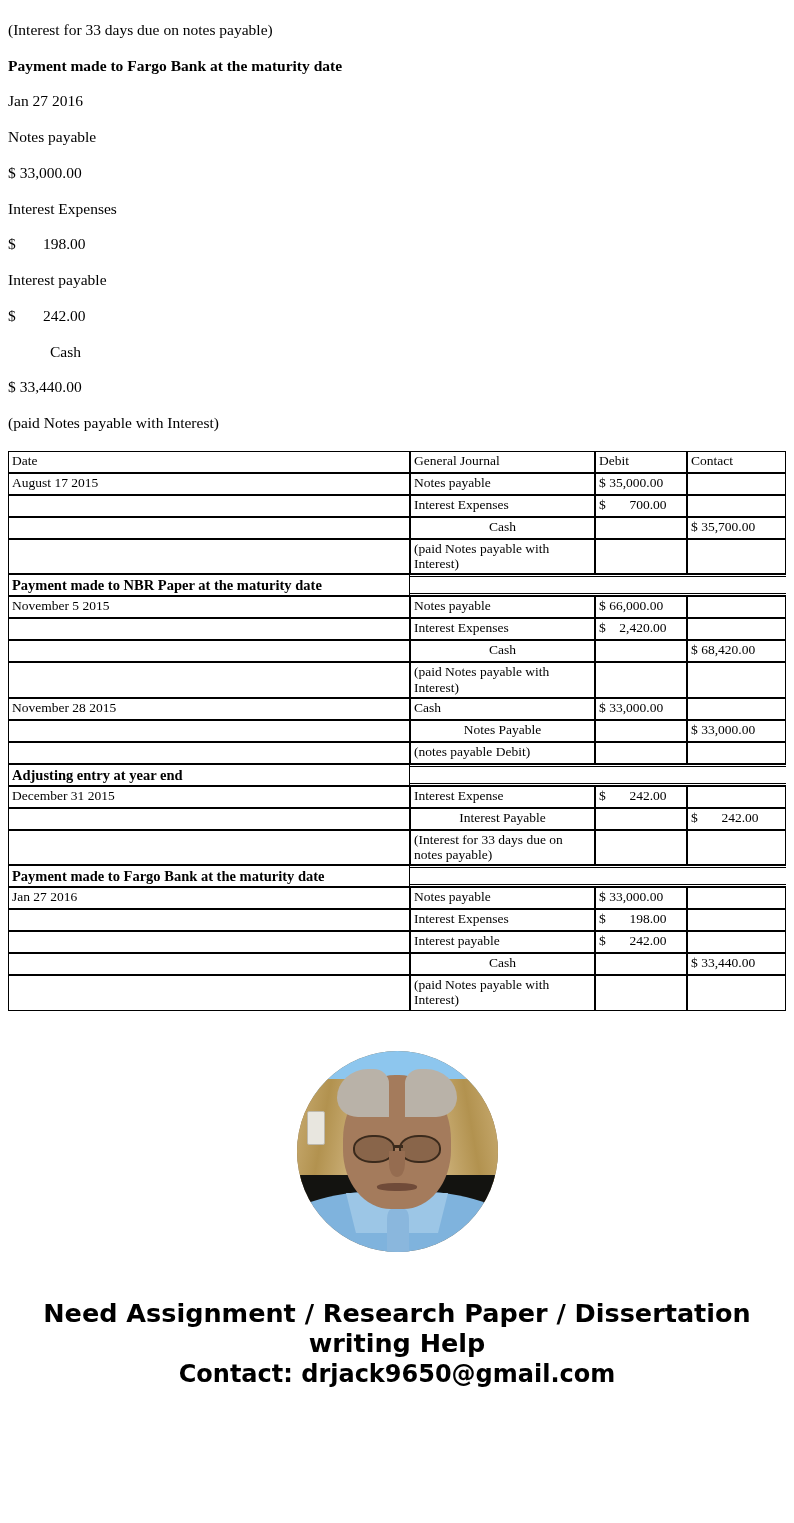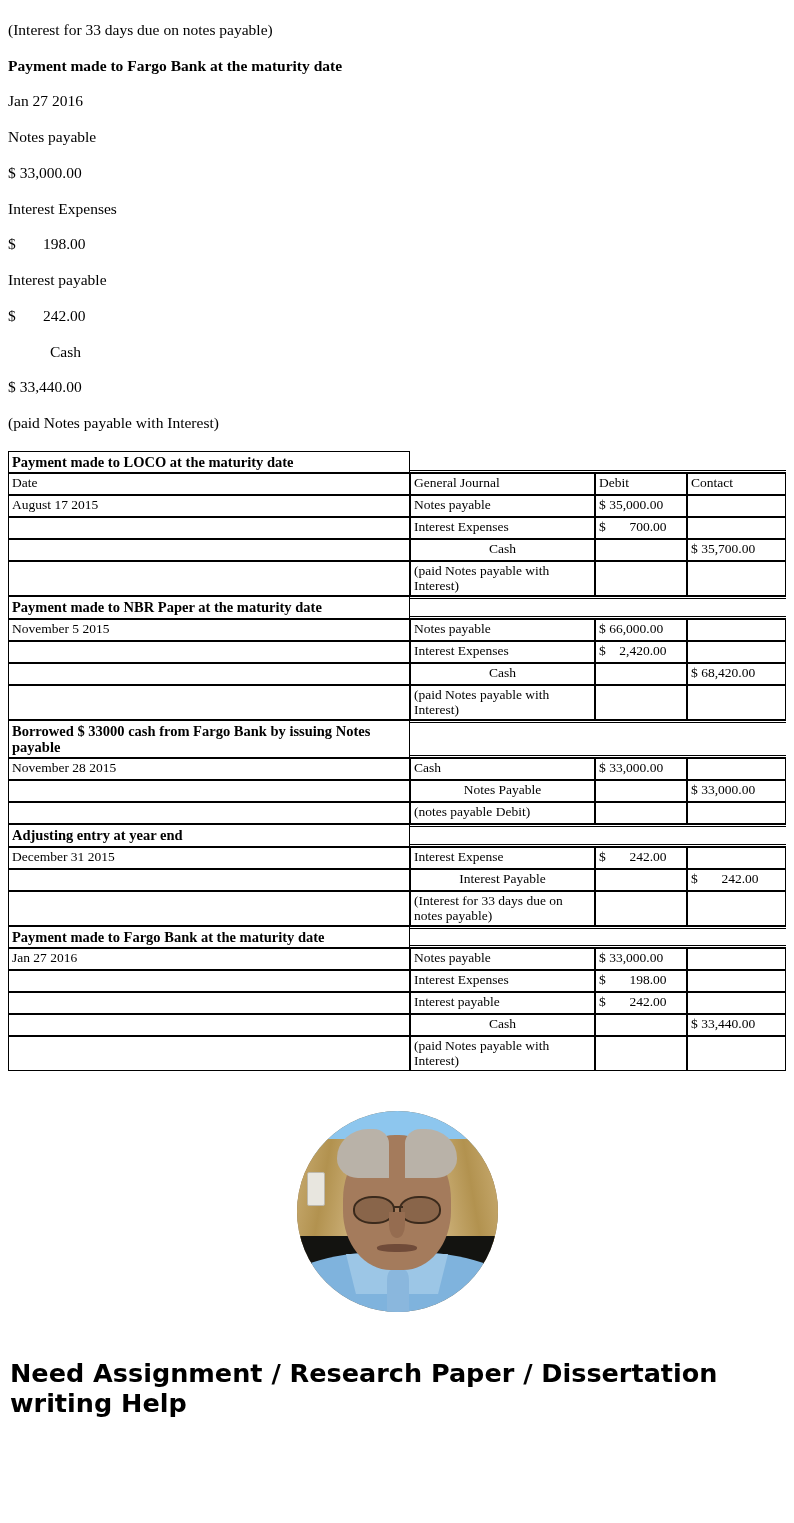--- a/index.html
+++ b/index.html
@@ -112,21 +112,21 @@
   .av-glassR{ position:absolute; right:28%; top:42%; width:21%; height:14%;
               border:2.5px solid #3b2a1c; border-radius:46%; background:rgba(80,56,38,.32); }
   .av-bridge{ position:absolute; left:48%; top:47%; width:5%; height:2.5px; background:#3b2a1c; }
   .av-nose  { position:absolute; left:46%; top:50%; width:8%; height:13%;
               background:#956c50; border-radius:0 0 50% 50%; }
   .av-mouth { position:absolute; left:40%; top:66%; width:20%; height:4%;
               background:#704b39; border-radius:45%; }
 
   
   .promo {
-    text-align: left;
+    text-align: center;
     font-family: "DejaVu Sans", "Liberation Sans", sans-serif;
     font-weight: bold;
     color: #000;
     margin-top: 42px;
     padding: 0 10px;
   }
   .promo .l1 { font-size: 25.5px; line-height: 1.18; }
   .promo .l2 { font-size: 24px; line-height: 1.2; margin-top: 2px; }
 </style>
 </head>
@@ -150,26 +150,20 @@
 
 <div class="journal-wrap">
   <table class="journal">
     <colgroup>
       <col class="c-date">
         <col class="c-gj">
         <col class="c-debit">
         <col class="c-credit">
     </colgroup>
     <tbody>
-        <tr class="section section-first">
-          <td class="sec-title">Payment made to LOCO at the maturity date</td>
-          <td class="blank"></td>
-          <td class="blank"></td>
-          <td class="blank"></td>
-        </tr>
         <tr>
           <td>Date</td>
           <td>General Journal</td>
           <td>Debit</td>
           <td>Contact</td>
         </tr>
         <tr>
           <td>August 17 2015</td>
           <td>Notes payable</td>
           <td class="num">$ 35,000.00</td>
@@ -215,26 +209,20 @@
           <td></td>
           <td class="gj-indent">Cash</td>
           <td class="num"></td>
           <td class="num">$ 68,420.00</td>
         </tr>
         <tr>
           <td></td>
           <td>(paid Notes payable with Interest)</td>
           <td class="num"></td>
           <td class="num"></td>
-        </tr>
-        <tr class="section">
-          <td class="sec-title">Borrowed $ 33000 cash from Fargo Bank by issuing Notes payable</td>
-          <td class="blank"></td>
-          <td class="blank"></td>
-          <td class="blank"></td>
         </tr>
         <tr>
           <td>November 28 2015</td>
           <td>Cash</td>
           <td class="num">$ 33,000.00</td>
           <td class="num"></td>
         </tr>
         <tr>
           <td></td>
           <td class="gj-indent">Notes Payable</td>
@@ -329,13 +317,14 @@
     <div class="av-glassL"></div>
     <div class="av-glassR"></div>
     <div class="av-bridge"></div>
     <div class="av-nose"></div>
     <div class="av-mouth"></div>
   </div>
 </div>
 
 <div class="promo">
   <div class="l1">Need Assignment / Research Paper / Dissertation writing Help</div>
+  <div class="l2">Contact: drjack9650@gmail.com</div>
 </div>
 
 </body></html>

